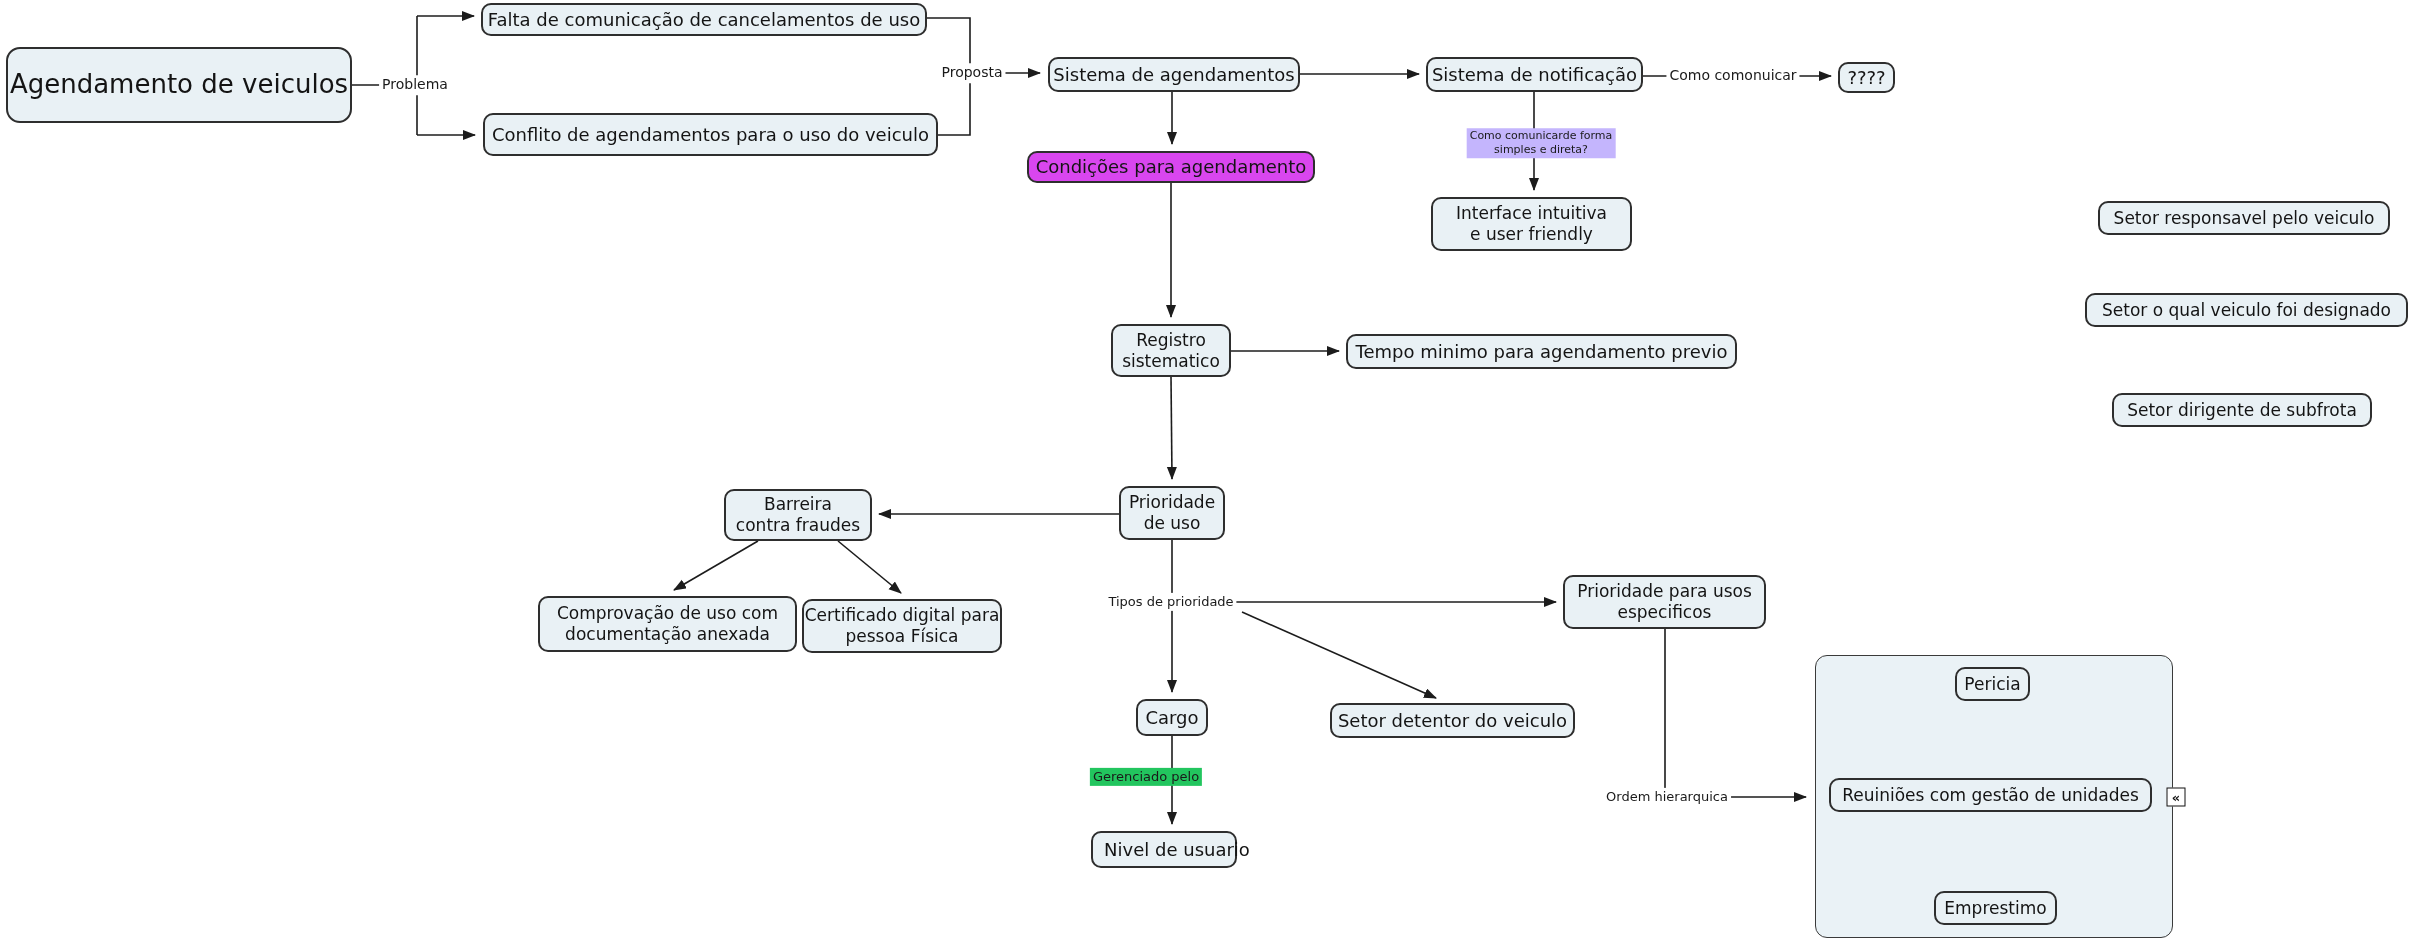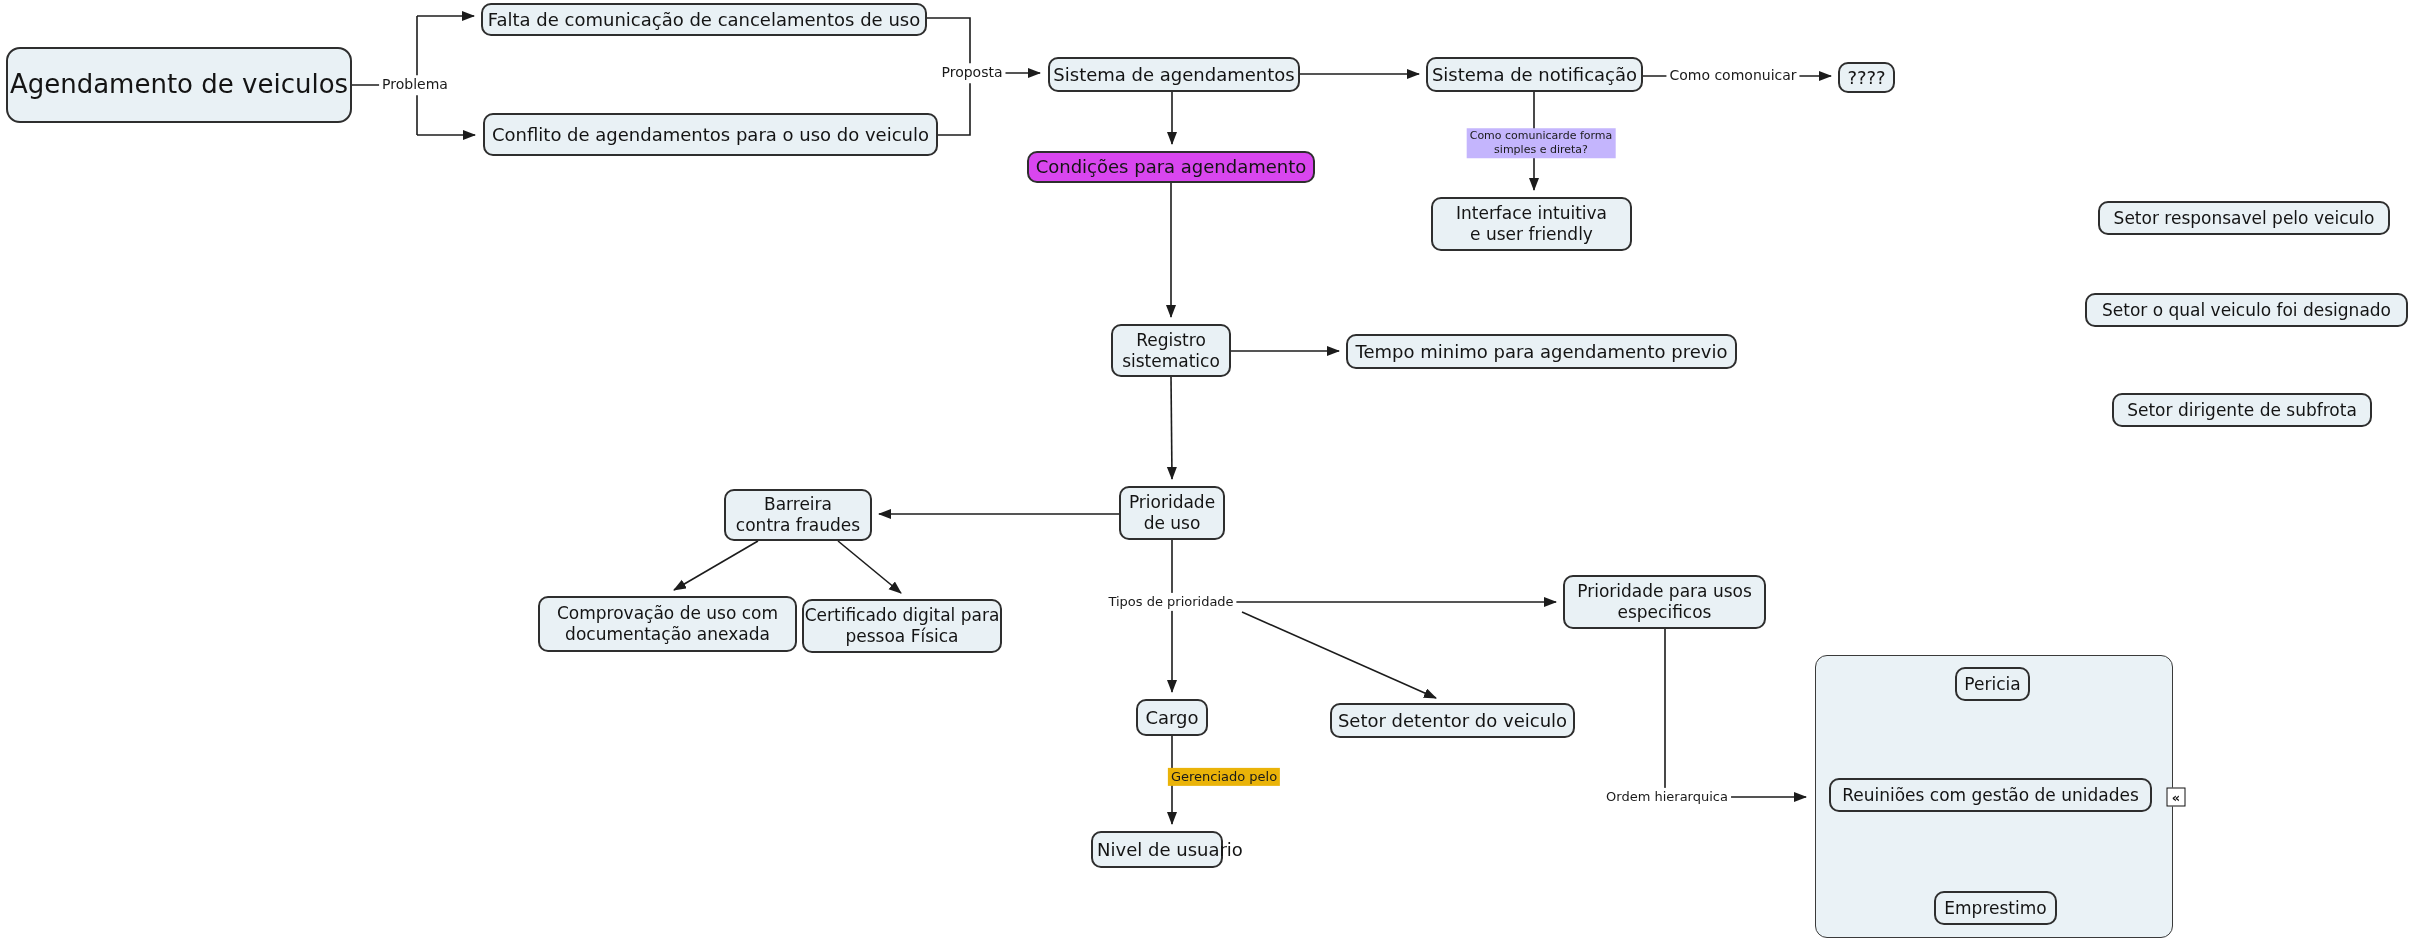--- a/index.html
+++ b/index.html
@@ -140,21 +140,21 @@
     <div class="node" style="left: 1563px; top: 575px; width: 203px; height: 54px; font-size: 17px; background: rgb(233, 241, 245); border-color: rgb(46, 46, 46); color: rgb(20, 20, 20);">
       <div>Prioridade para usos</div>
       <div>especificos</div>
     </div>
     <div class="node" style="left: 1136px; top: 699px; width: 72px; height: 37px; font-size: 18px; background: rgb(233, 241, 245); border-color: rgb(46, 46, 46); color: rgb(20, 20, 20);">
       <div>Cargo</div>
     </div>
     <div class="node" style="left: 1330px; top: 703px; width: 245px; height: 35px; font-size: 18px; background: rgb(233, 241, 245); border-color: rgb(46, 46, 46); color: rgb(20, 20, 20);">
       <div>Setor detentor do veiculo</div>
     </div>
-    <div class="node" style="left: 1091px; top: 831px; width: 132px; height: 37px; font-size: 18px; background: rgb(233, 241, 245); border-color: rgb(46, 46, 46); color: rgb(20, 20, 20); padding-left: 26px;">
+    <div class="node" style="left: 1091px; top: 831px; width: 146px; height: 37px; font-size: 18px; background: rgb(233, 241, 245); border-color: rgb(46, 46, 46); color: rgb(20, 20, 20); padding-left: 26px;">
       <div>Nivel de usuario</div>
     </div>
     <div class="node container" style="left: 1815px; top: 655px; width: 358px; height: 283px; font-size: 17px;"></div>
     <div class="node" style="left: 1955px; top: 667px; width: 75px; height: 34px; font-size: 17px; background: rgb(233, 241, 245); border-color: rgb(46, 46, 46); color: rgb(20, 20, 20);">
       <div>Pericia</div>
     </div>
     <div class="node" style="left: 1829px; top: 778px; width: 323px; height: 34px; font-size: 17px; background: rgb(233, 241, 245); border-color: rgb(46, 46, 46); color: rgb(20, 20, 20);">
       <div>Reuiniões com gestão de unidades</div>
     </div>
     <div class="node" style="left: 1934px; top: 891px; width: 123px; height: 34px; font-size: 17px; background: rgb(233, 241, 245); border-color: rgb(46, 46, 46); color: rgb(20, 20, 20);">
@@ -178,20 +178,20 @@
     <div class="link-label" style="left: 1733px; top: 76px; font-size: 14px; background: rgb(255, 255, 255);">
       <div>Como comonuicar</div>
     </div>
     <div class="link-label" style="left: 1534px; top: 143px; font-size: 11px; background: #c4b5fd; margin-left: 7px;">
       <div>Como comunicarde forma</div>
       <div>simples e direta?</div>
     </div>
     <div class="link-label" style="left: 1171px; top: 602px; font-size: 13px; background: rgb(255, 255, 255);">
       <div>Tipos de prioridade</div>
     </div>
-    <div class="link-label" style="left: 1224px; top: 777px; font-size: 13px; background: #eab308;">
+    <div class="link-label" style="left: 1146px; top: 777px; font-size: 13px; background: #22c55e;">
       <div>Gerenciado pelo</div>
     </div>
     <div class="link-label" style="left: 1667px; top: 797px; font-size: 13px; background: rgb(255, 255, 255);">
       <div>Ordem hierarquica</div>
     </div>
     <div class="collapse-icon" style="left: 2176px; top: 797px;">«</div>
   </div>
 
 </body></html>

